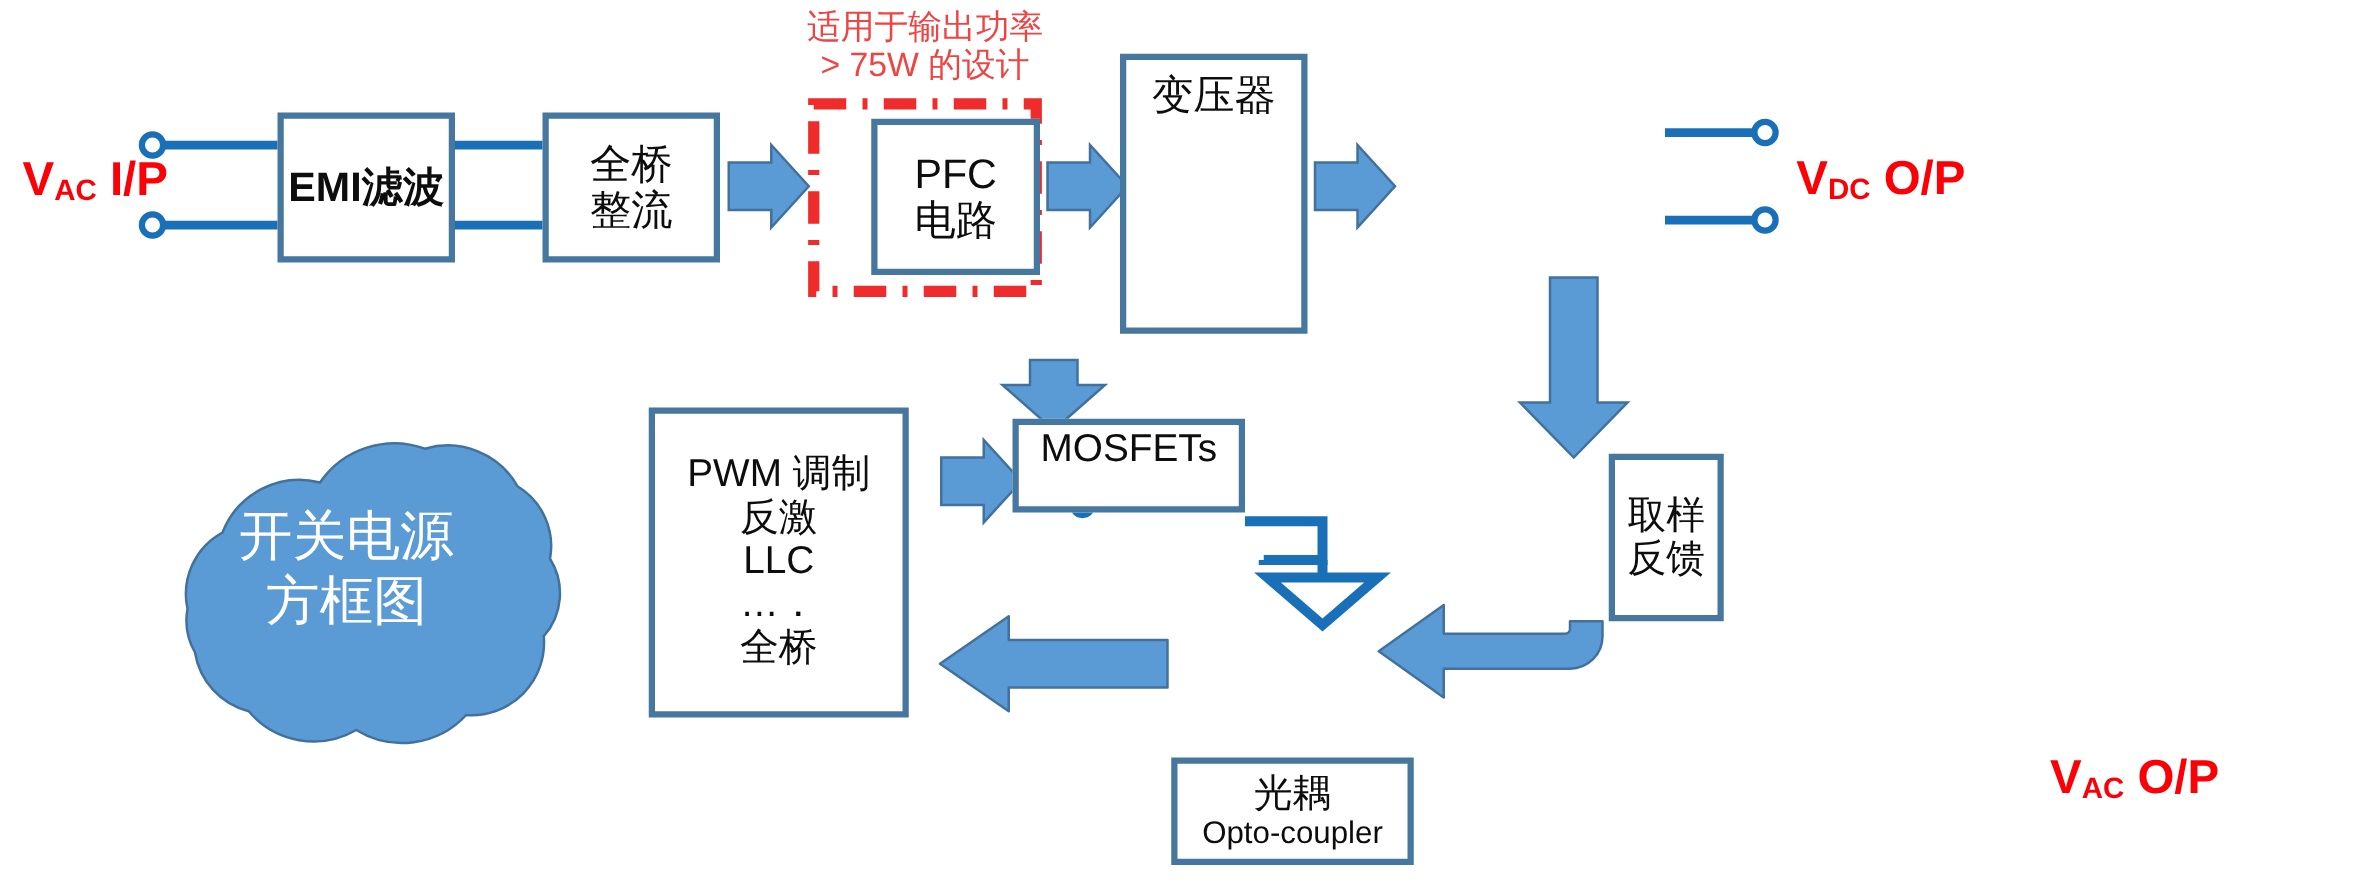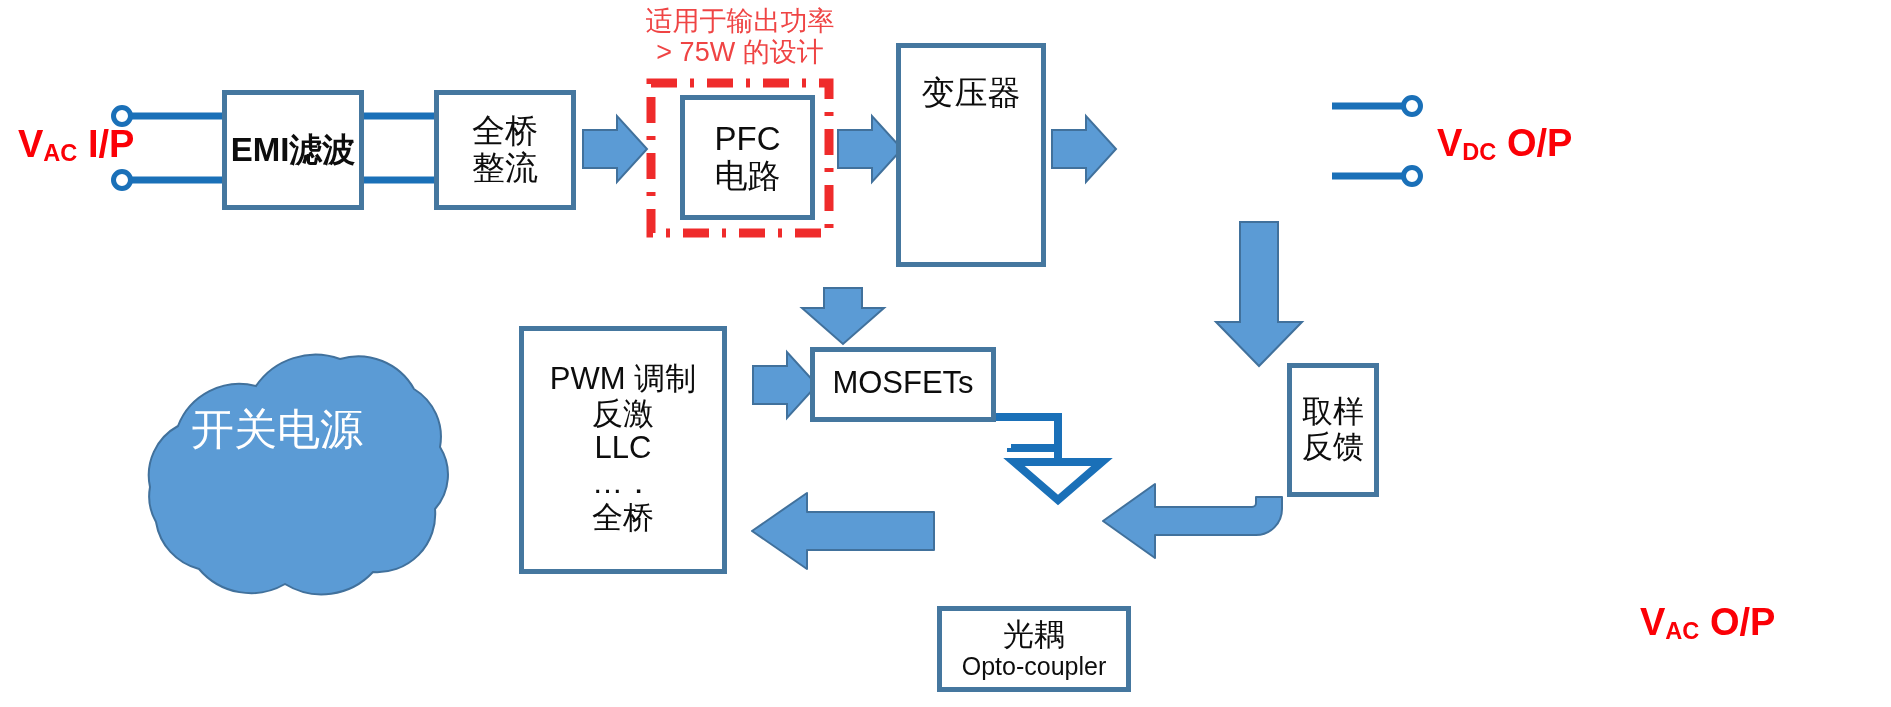--- a/index.html
+++ b/index.html
@@ -143,42 +143,42 @@
 
   <div class="blk" style="left:222px;top:90px;width:142px;height:120px;font-size:33px;font-weight:bold;">
     <span class="ln">EMI滤波</span>
   </div>
 
   <div class="blk" style="left:434px;top:90px;width:142px;height:120px;font-size:33px;">
     <span class="ln">全桥</span>
     <span class="ln">整流</span>
   </div>
 
-  <div class="blk" style="left:680px;top:95px;width:135px;height:125px;font-size:33px;">
+  <div class="blk" style="left:697px;top:95px;width:135px;height:125px;font-size:33px;">
     <span class="ln">PFC</span>
     <span class="ln">电路</span>
   </div>
 
   <div class="blk" style="left:896px;top:43px;width:150px;height:224px;font-size:33px;
-              justify-content:flex-start;padding-top:27px;">
+              justify-content:flex-start;padding-top:10px;">
     <span class="ln">变压器</span>
   </div>
 
 
   <div class="blk" style="left:519px;top:326px;width:208px;height:248px;font-size:31px;
               justify-content:flex-start;padding-top:31px;">
     <span class="ln">PWM 调制</span>
     <span class="ln">反激</span>
     <span class="ln">LLC</span>
     <span class="ln">…．</span>
     <span class="ln">全桥</span>
   </div>
 
-  <div class="blk" style="left:810px;top:347px;width:186px;height:75px;font-size:31px;
-              justify-content:flex-start;padding-top:14px;">
+  <div class="blk" style="left:810px;top:335px;width:186px;height:75px;font-size:31px;
+              justify-content:flex-start;padding-top:2px;">
     <span class="ln">MOSFETs</span>
   </div>
 
   <div class="blk" style="left:1287px;top:363px;width:92px;height:134px;font-size:31px;align-items:center;">
     <span class="ln">取样</span>
     <span class="ln">反馈</span>
   </div>
 
   <div class="blk" style="left:937px;top:606px;width:194px;height:86px;">
     <span class="ln" style="font-size:31px;">光耦</span>
@@ -197,15 +197,16 @@
   <div class="vlabel" style="left:1437px;top:122px;font-size:38px;">
     <span>V</span><span class="sub">DC</span><span> O/P</span>
   </div>
 
   <div class="vlabel" style="left:1640px;top:601px;font-size:38px;">
     <span>V</span><span class="sub">AC</span><span> O/P</span>
   </div>
 
   <div class="cloudtext" style="left:117px;top:403px;width:320px;font-size:43px;">
     <div>开关电源</div>
+    <div>方框图</div>
   </div>
 
 </div>
 
 </body></html>

